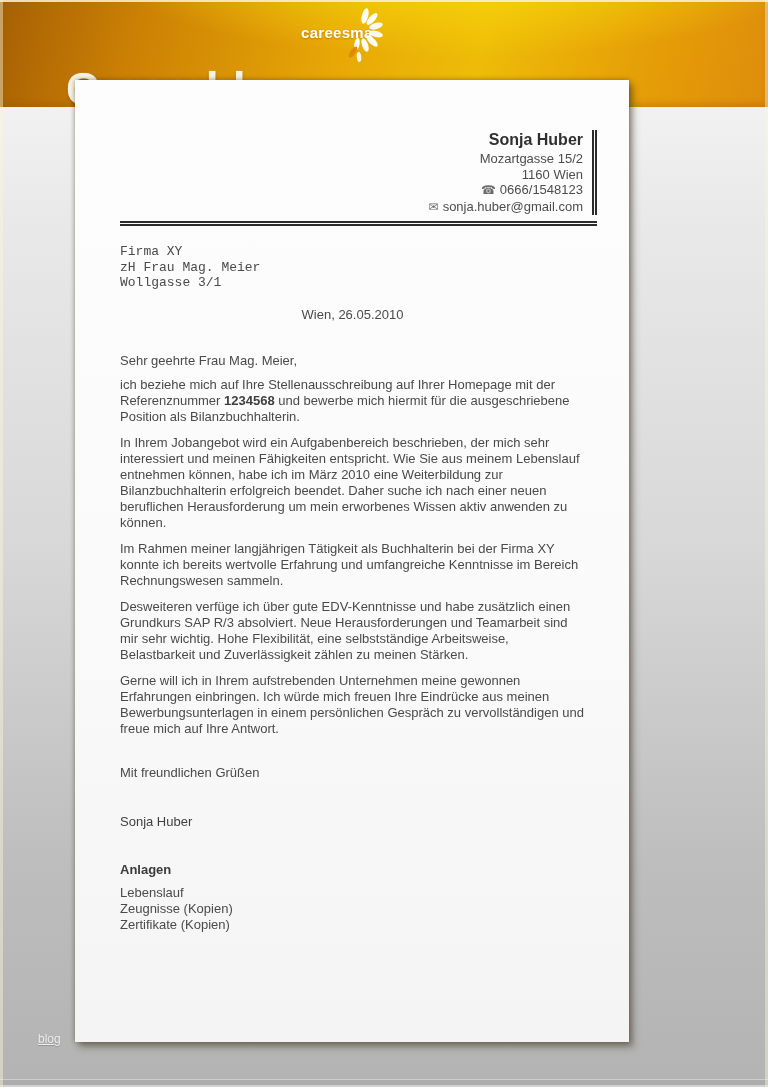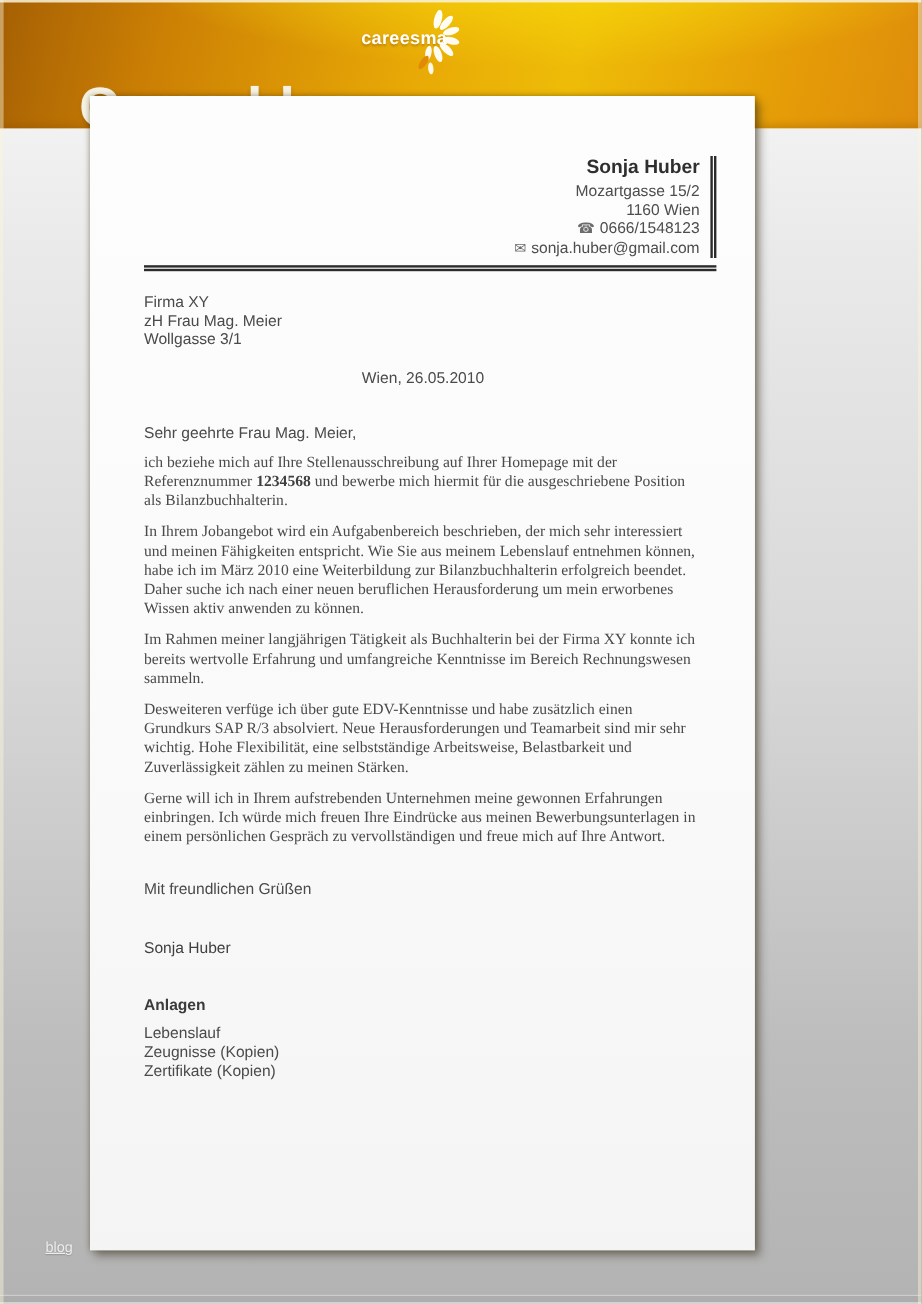--- a/index.html
+++ b/index.html
@@ -60,27 +60,27 @@
     border-right:5px double #2b2b2b;
   }
   .sender-name { font-size:16px; line-height:19px; font-weight:bold; color:#2f2f2f; margin-bottom:2px; }
   .sender-line { font-size:13px; line-height:15.5px; color:#4d4d4d; }
   .mini-icon { font-size:12px; color:#6b6b6b; margin-right:4px; }
   .addr-rule {
     height:0; border-top:5px double #2b2b2b;
     margin:6px -12px 0 0;
   }
   
-  .recipient { margin-top:18px; }
+  .recipient { margin-top:18px;font-family:Liberation Mono, monospace; }
   .recipient div { line-height:15.5px; }
   
   .date-line { text-align:center; margin-top:16px; }
   .subject { margin-top:18px; font-weight:bold; color:#3b3b3b; }
   .salutation { margin-top:30px; }
-  .para { margin-top:8px; margin-bottom:10px;font-family:Liberation Serif, serif; }
+  .para { margin-top:8px; margin-bottom:10px; }
   .closing { margin-top:28px; }
   .signature { margin-top:33px; color:#3f3f3f; }
   .enclosures-title { margin-top:32px; font-weight:bold; color:#3b3b3b; }
   .enclosures { margin-top:7px; }
   .enclosures div { line-height:16px; }
   b.ref { font-weight:bold; color:#3f3f3f; }
   
   .footer-label {
     position:absolute; left:38px; top:1032px; z-index:5;
     font-size:12px; color:rgba(255,255,255,0.8);

